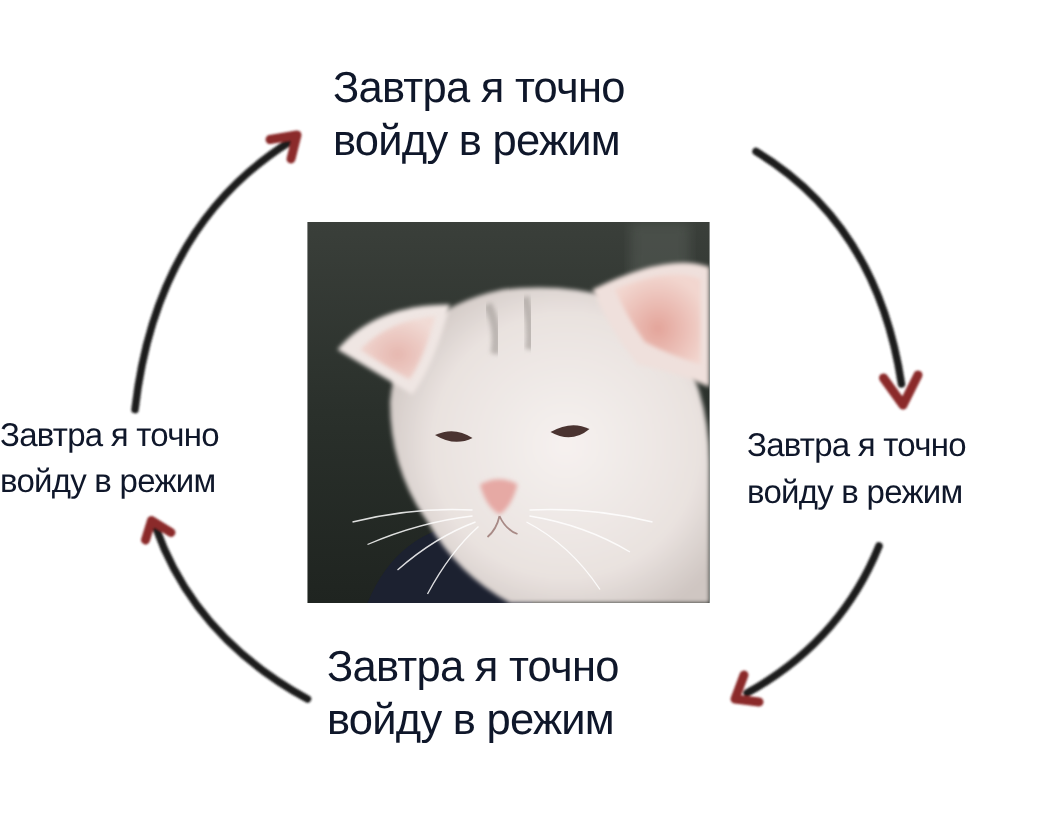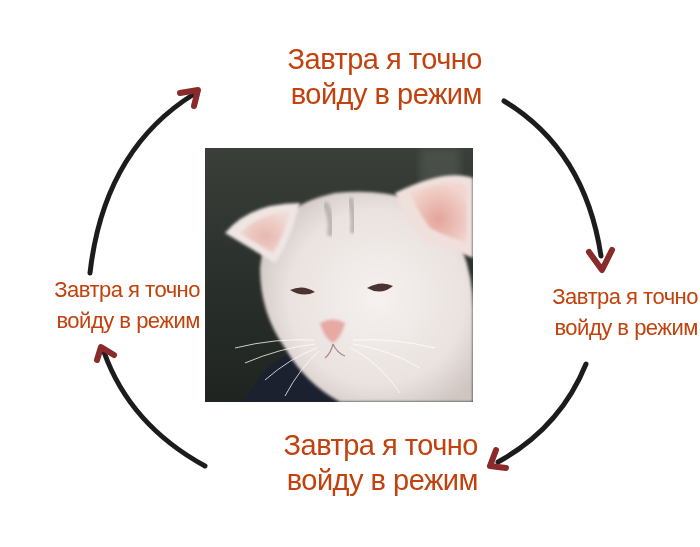--- a/index.html
+++ b/index.html
@@ -1,22 +1,22 @@
 <!DOCTYPE html>
 <html><head>
 <meta charset="utf-8">
 <style>
   html, body { margin: 0; padding: 0; }
   body {
     width: 700px; height: 547px; background: #ffffff; position: relative;
     overflow: hidden; font-family: "Liberation Sans", sans-serif; color: #1a1a1a;
   }
   .caption {
-    position: absolute; text-align: right; line-height: 1.22;
-    letter-spacing: -0.5px; color: #c2410c;
+    position: absolute; text-align: left; line-height: 1.22;
+    letter-spacing: -0.5px; color: #0f172a;
   }
   .caption span { display: block; white-space: nowrap; }
   .cap-top { left: 222px; top: 42px; width: 260px; font-size: 29px; }
   .cap-bottom { left: 218px; top: 428px; width: 260px; font-size: 29px; }
   .cap-left { left: 0px; top: 275px; width: 200px; font-size: 22px; line-height: 1.4; }
   .cap-right { left: 498px; top: 282px; width: 200px; font-size: 22px; line-height: 1.4; }
 
   .photo {
     position: absolute; left: 205px; top: 148px; width: 268px; height: 254px;
     overflow: hidden; background: #2b302c;

